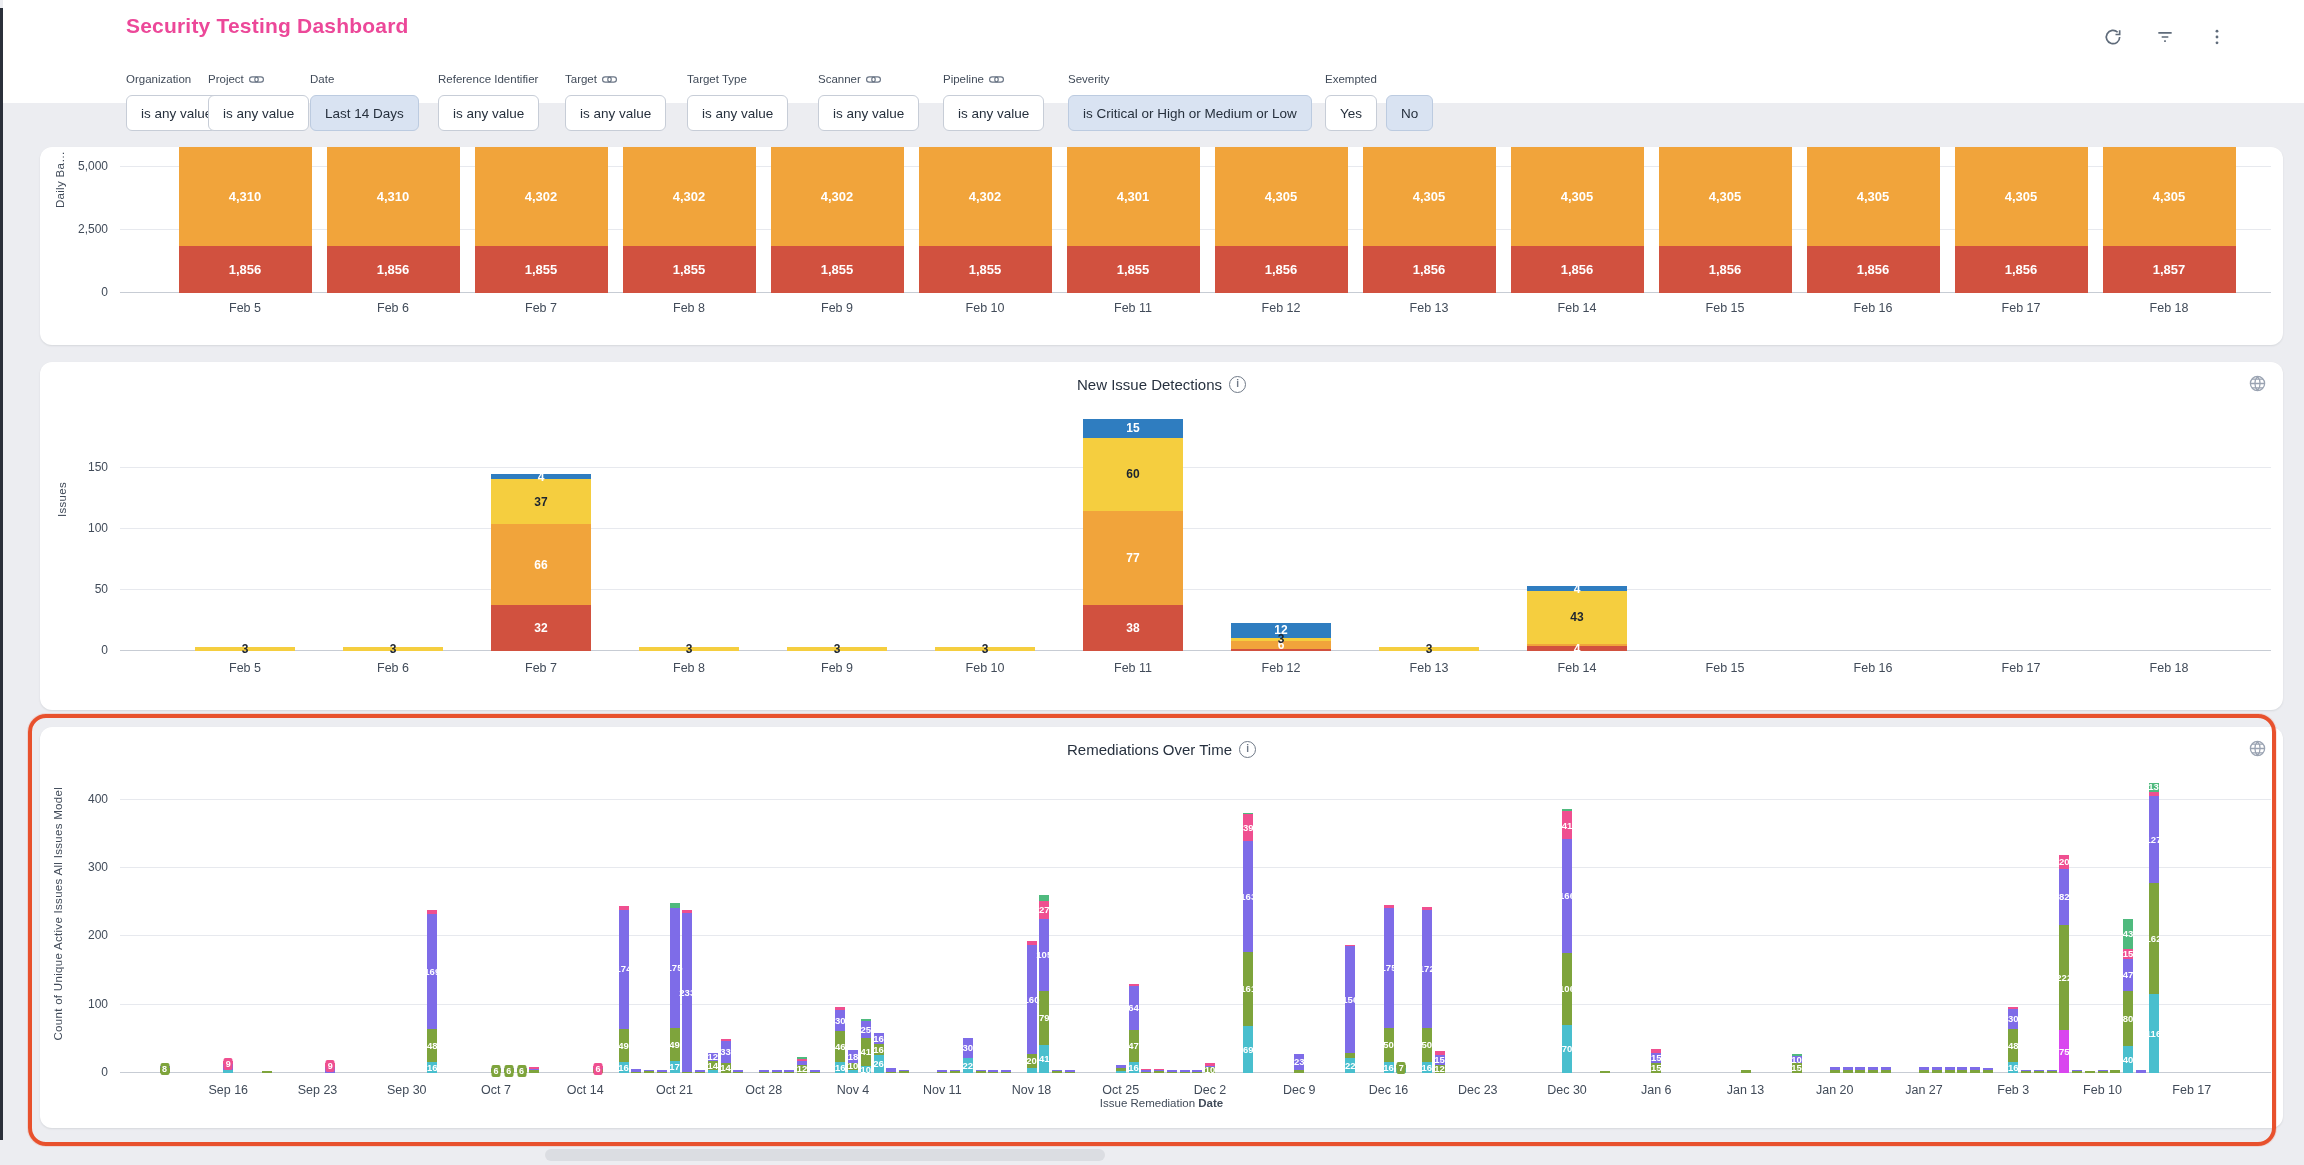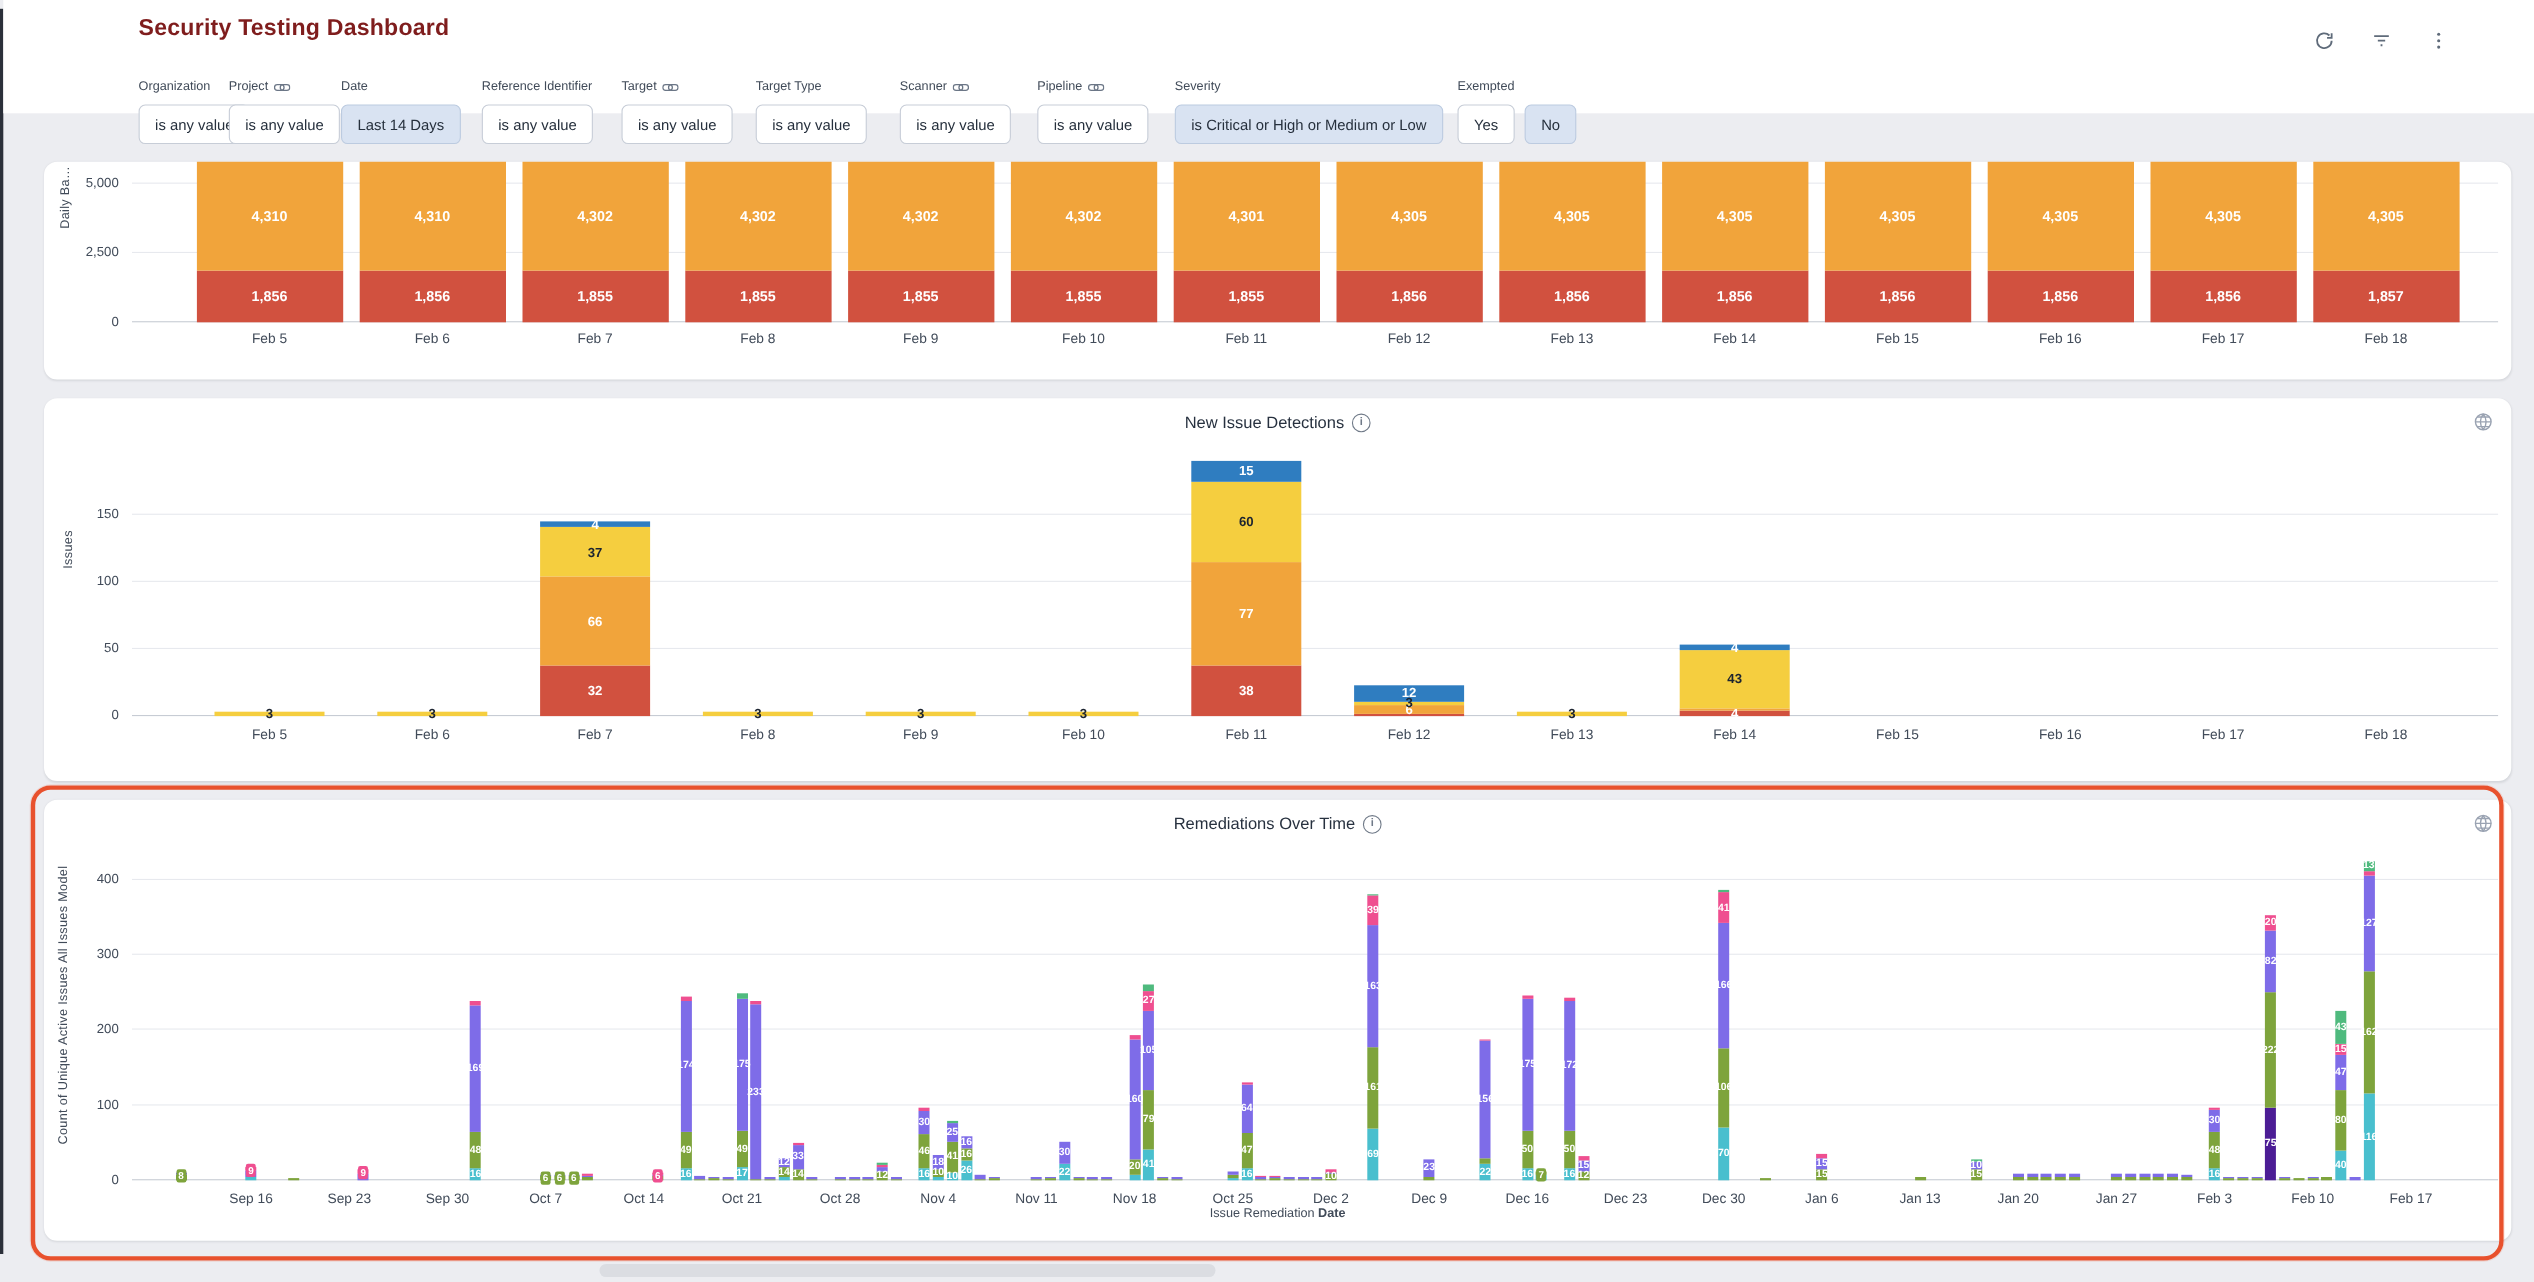--- a/index.html
+++ b/index.html
@@ -1,19 +1,19 @@
 <!DOCTYPE html>
 <html><head>
 <meta charset="utf-8">
 <style>
   html,body{margin:0;padding:0}
   body{width:2304px;height:1165px;background:#ecedf1;font-family:"Liberation Sans",sans-serif;position:relative;overflow:hidden;color:#1f2a37}
   .edge{position:absolute;left:0;top:8px;width:3px;height:1132px;background:#2b303a}
   .header{position:absolute;left:3px;top:0;right:0;height:103px;background:#ffffff}
-  .page-title{position:absolute;left:123px;top:14px;font-size:21px;font-weight:700;color:#7f1d1d;letter-spacing:.2px}
+  .page-title{position:absolute;left:123px;top:14px;font-size:21px;font-weight:700;color:#ec4899;letter-spacing:.2px}
   .hdr-icons{position:absolute;right:76px;top:26px;display:flex;gap:30px;align-items:center}
   .hicon{width:22px;height:22px;color:#5f6b7a;display:flex;align-items:center;justify-content:center;cursor:pointer}
   
   .fgroup{position:absolute;top:72px}
   .flabel{font-size:11.5px;color:#414b59;display:flex;align-items:center;gap:5px;height:14px}
   .link-icon{display:inline-flex;color:#6b7686}
   .fchip{margin-top:9px;display:inline-flex;align-items:center;height:34px;padding:0 14px;border:1px solid #c7cdd7;border-radius:6px;background:#fff;font-size:13.5px;color:#26303d;white-space:nowrap;cursor:pointer}
   .fchip.sel{background:#d9e3f2;border-color:#bccbe0}
   .chiprow{display:flex;gap:9px}
   
@@ -947,21 +947,21 @@
       </div>
       <div class="bar" style="left: 1993.75px; width: 10px;">
         <div class="seg" style="height: 2.049px; background: rgb(126, 164, 60);"></div>
         <div class="seg" style="height: 0.683px; background: rgb(126, 108, 232);"></div>
       </div>
       <div class="bar" style="left: 2006.5px; width: 10px;">
         <div class="seg" style="height: 2.049px; background: rgb(126, 164, 60);"></div>
         <div class="seg" style="height: 0.683px; background: rgb(126, 108, 232);"></div>
       </div>
       <div class="bar" style="left: 2019.25px; width: 10px;">
-        <div class="seg" style="height: 66px; background: #4c1d95;">
+        <div class="seg" style="height: 43px; background: #d946ef;">
           <span class="blab">75</span>
         </div>
         <div class="seg" style="height: 105.182px; background: rgb(126, 164, 60);">
           <span class="blab">222</span>
         </div>
         <div class="seg" style="height: 56.006px; background: rgb(126, 108, 232);">
           <span class="blab">82</span>
         </div>
         <div class="seg" style="height: 13.66px; background: rgb(239, 79, 144);">
           <span class="blab">20</span>

